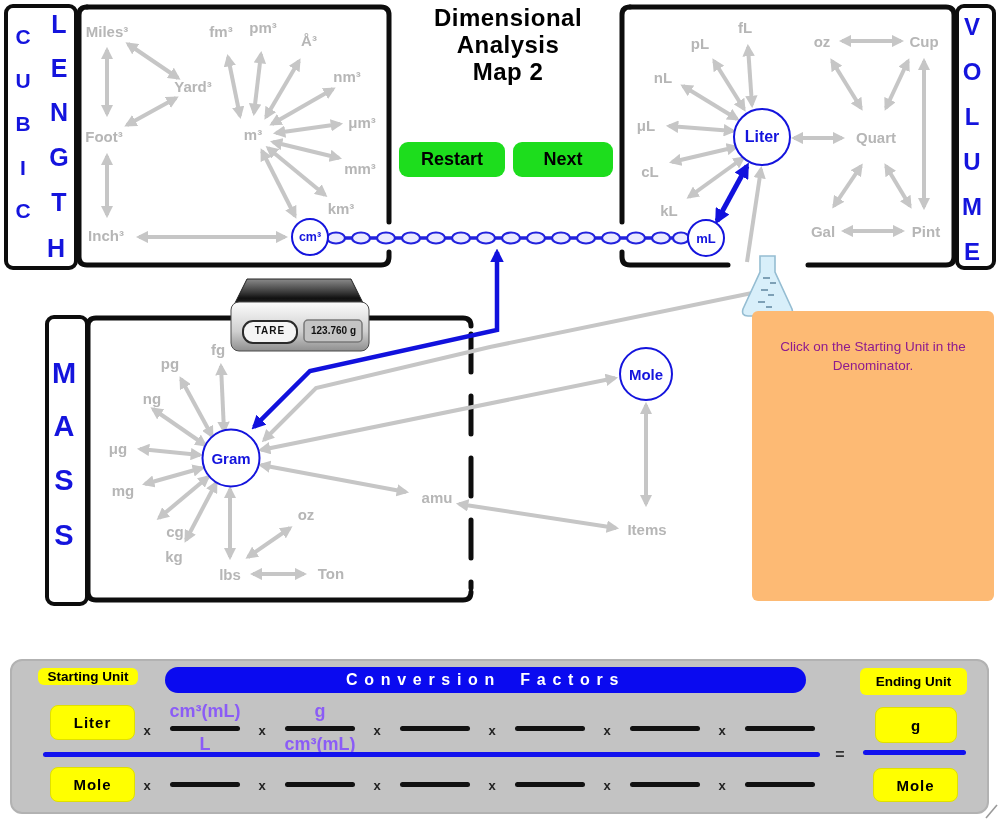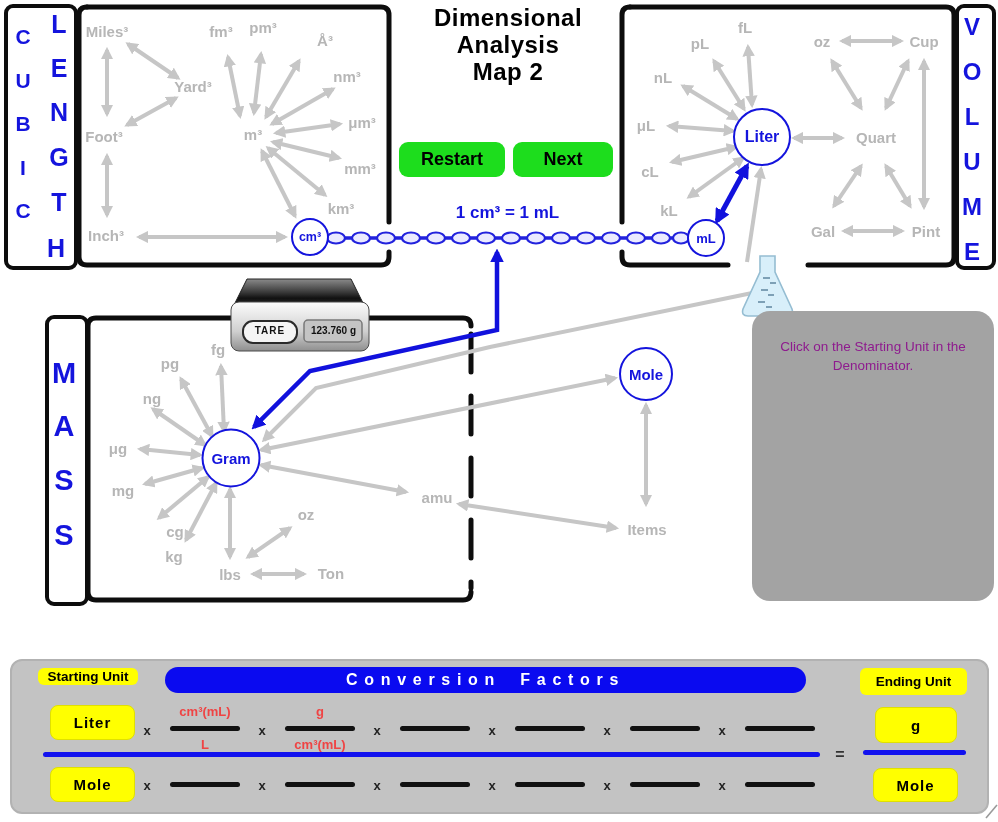--- a/index.html
+++ b/index.html
@@ -13,36 +13,36 @@
      white-space:nowrap;z-index:3;}
   .circ{position:absolute;transform:translate(-50%,-50%);background:#fff;border:2.5px solid #1414dd;
         border-radius:50%;color:#1414dd;font-weight:bold;display:flex;align-items:center;
         justify-content:center;z-index:4;white-space:nowrap;}
   .title{position:absolute;left:396px;top:4px;width:224px;text-align:center;color:#000;
          font-weight:800;font-size:24px;line-height:1.13;z-index:3;letter-spacing:0.5px;}
   .btn{position:absolute;top:142px;height:35px;background:#1ddd1d;border-radius:9px;color:#000;
        font-weight:bold;font-size:18px;display:flex;align-items:center;justify-content:center;z-index:3;}
   .equiv{position:absolute;left:415px;top:203px;width:185px;text-align:center;color:#1414dd;
          font-weight:bold;font-size:17px;z-index:3;}
-  .instruction{position:absolute;left:752px;top:311px;width:242px;height:290px;background:#a3a3a3;
-         border-radius:18px;z-index:2;box-sizing:border-box;padding:27px 10px 0 10px;}
+  .instruction{position:absolute;left:752px;top:311px;width:242px;height:290px;background:#fdba74;
+         border-radius:6px;z-index:2;box-sizing:border-box;padding:27px 10px 0 10px;}
   .instruction div{color:#8e1b8e;font-size:13.5px;line-height:1.4;text-align:center;font-weight:500;}
   .panel{position:absolute;left:10px;top:659px;width:979px;height:155px;background:#c3c3c3;
          border:2px solid #b2b2b2;border-radius:12px;box-sizing:border-box;z-index:2;}
   .badge{position:absolute;background:#ffff00;border-radius:6px;color:#000;font-weight:bold;
          font-size:13.5px;display:flex;align-items:center;justify-content:center;z-index:3;}
   .banner{position:absolute;left:165px;top:667px;width:641px;height:26px;background:#0a0af0;
          border-radius:13px;color:#fff;font-weight:bold;font-size:16px;display:flex;align-items:center;
          justify-content:center;letter-spacing:0.42em;word-spacing:0.5em;z-index:3;}
   .ubox{position:absolute;background:#ffff00;border:1px solid #e0e000;border-radius:8px;color:#000;
         font-weight:bold;font-size:15px;display:flex;align-items:center;justify-content:center;z-index:3;
         letter-spacing:1px;}
   .fbar{position:absolute;width:70px;height:4.5px;background:#111;border-radius:2.5px;z-index:3;}
-  .fnum,.fden{position:absolute;transform:translate(-50%,-50%);color:#ef4444;font-weight:bold;
-        font-size:13px;white-space:nowrap;z-index:3;}
+  .fnum,.fden{position:absolute;transform:translate(-50%,-50%);color:#8b5cf6;font-weight:bold;
+        font-size:18px;white-space:nowrap;z-index:3;}
   .xmark{position:absolute;transform:translate(-50%,-50%);color:#222;font-weight:bold;font-size:13px;z-index:3;}
   .bigline{position:absolute;height:5px;background:#1212ee;border-radius:3px;z-index:3;}
   .eq{position:absolute;transform:translate(-50%,-50%);color:#333;font-weight:800;font-size:16px;z-index:3;}
   .overlaytext{position:absolute;z-index:4;font-weight:bold;color:#111;}
 </style>
 </head>
 <body>
 
 <div id="stage">
 
@@ -219,29 +219,28 @@
   <span class="letter" style="left:64px;top:480px;font-size:29px;">S</span>
   <span class="letter" style="left:64px;top:535px;font-size:29px;">S</span>
 
   <div class="title">
     <div>Dimensional</div>
       <div>Analysis</div>
       <div>Map 2</div>
   </div>
   <div class="btn" style="left:399px;width:106px;">Restart</div>
   <div class="btn" style="left:513px;width:100px;">Next</div>
-  <div class="equiv">1 cm³ = 1 mL</div>
 
   <span class="u" style="left:107px;top:31px;">Miles³</span>
   <span class="u" style="left:193px;top:86px;">Yard³</span>
   <span class="u" style="left:104px;top:136px;">Foot³</span>
   <span class="u" style="left:106px;top:235px;">Inch³</span>
   <span class="u" style="left:221px;top:31px;">fm³</span>
   <span class="u" style="left:263px;top:27px;">pm³</span>
-  <span class="u" style="left:309px;top:40px;margin-left:16px;">Å³</span>
+  <span class="u" style="left:309px;top:40px;">Å³</span>
   <span class="u" style="left:347px;top:76px;">nm³</span>
   <span class="u" style="left:362px;top:122px;">μm³</span>
   <span class="u" style="left:253px;top:134px;">m³</span>
   <span class="u" style="left:360px;top:168px;">mm³</span>
   <span class="u" style="left:341px;top:208px;">km³</span>
   <div class="circ" style="left:310px;top:237px;width:34px;height:34px;font-size:12.5px;">cm³</div>
 
   <span class="u" style="left:745px;top:27px;">fL</span>
   <span class="u" style="left:700px;top:43px;">pL</span>
   <span class="u" style="left:663px;top:77px;">nL</span>

